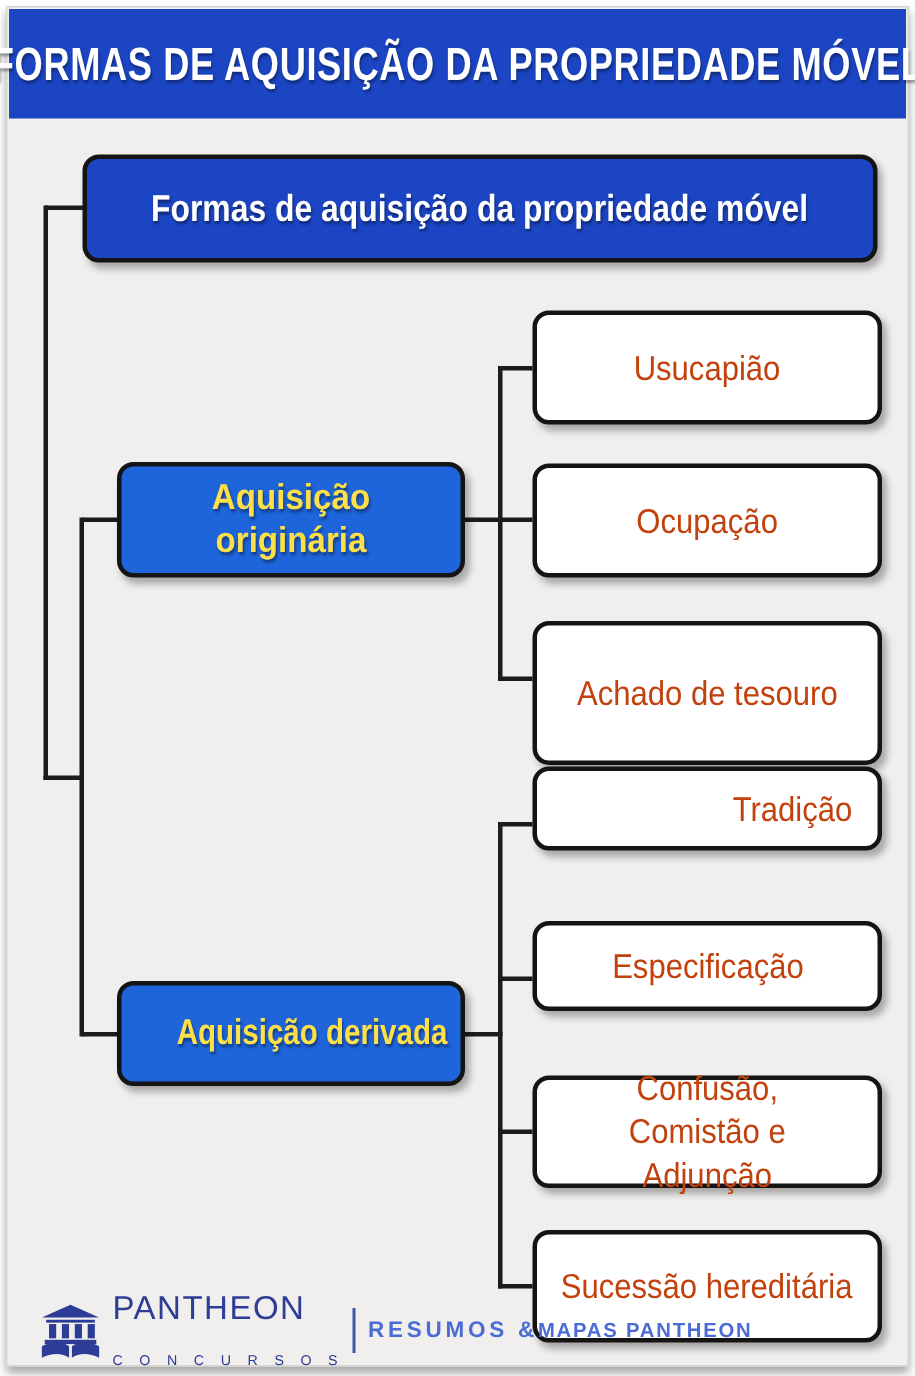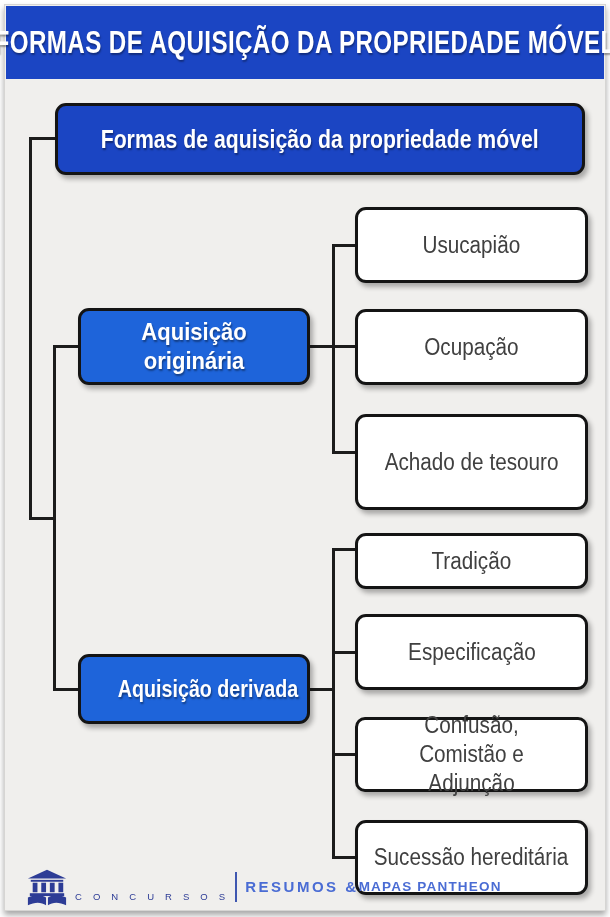--- a/index.html
+++ b/index.html
@@ -26,38 +26,38 @@
     white-space:nowrap;display:inline-block;transform:scaleX(.78);transform-origin:center;
     text-shadow:1px 2px 2px rgba(0,0,0,.35);
   }
   .node{
     position:absolute;border:3px solid #141414;border-radius:11px;
     display:flex;align-items:center;justify-content:center;
     box-shadow:3px 4px 5px rgba(0,0,0,.3);
     box-sizing:border-box;text-align:center;
   }
   .blue{background:#1b45c3;color:#fff;font-weight:bold;}
-  .blue2{background:#1e64da;color:#ffffff;font-weight:bold;}
-  .white{background:#ffffff;color:#404040;}
+  .blue2{background:#1e64da;color:#fde047;font-weight:bold;}
+  .white{background:#ffffff;color:#c2410c;}
   .node .lbl{display:inline-block;transform-origin:center;}
   .nowrap{white-space:nowrap;}
   .root-box{left:55px;top:103px;width:530px;height:72px;font-size:25px;}
   .root-box .lbl{transform:scaleX(.85);text-shadow:1px 2px 2px rgba(0,0,0,.4);}
   .b-orig{left:78px;top:308px;width:232px;height:77px;font-size:24px;line-height:1.2;padding:0 22px;}
   .b-orig .lbl{transform:scaleX(.92);text-shadow:1px 2px 2px rgba(0,0,0,.4);}
   .b-deriv{left:78px;top:654px;width:232px;height:70px;font-size:24px;padding-left:28px;}
   .b-deriv .lbl{transform:scaleX(.82);text-shadow:1px 2px 2px rgba(0,0,0,.4);}
   .child{left:355px;width:233px;font-size:23px;line-height:1.25;padding:0 12px;}
   .child .lbl{transform:scaleX(.9);}
   .c1{top:207px;height:76px;}
   .c2{top:309px;height:76px;}
   .c3{top:414px;height:96px;}
-  .c4{top:533px;height:56px;}
-  .c5{top:614px;height:76px;}
-  .c6{top:717px;height:75px;border-radius:10px;}
+  .c4{top:511px;height:56px;justify-content:flex-end;}
+  .c5{top:614px;height:60px;}
+  .c6{top:717px;height:75px;}
   .c7{top:820px;height:75px;}
   .line{position:absolute;background:#1c1c1c;}
   
   .footer{
     position:absolute;left:26px;top:866px;height:42px;
     display:flex;align-items:center;
   }
   .logo-icon{width:42px;height:38px;margin-right:7px;}
   .brand{display:flex;flex-direction:column;justify-content:center;line-height:1;}
   .brand-name{color:#2d3c96;font-size:22px;letter-spacing:1px;font-weight:400;}
@@ -138,20 +138,21 @@
         <rect x="7" y="14.5" width="5" height="10"></rect>
         <rect x="16" y="14.5" width="5" height="10"></rect>
         <rect x="25" y="14.5" width="5" height="10"></rect>
         <rect x="34" y="14.5" width="5" height="10"></rect>
         <rect x="4" y="25.5" width="36" height="3"></rect>
         <path d="M2 30 C9 26.5, 16 26.5, 21 30 L21 38 C16 34.5, 9 34.5, 2 38 Z"></path>
         <path d="M42 30 C35 26.5, 28 26.5, 23 30 L23 38 C28 34.5, 35 34.5, 42 38 Z"></path>
       </g>
     </svg>
     <div class="brand">
+      <span class="brand-name">PANTHEON</span>
       <span class="brand-sub">C O N C U R S O S</span>
     </div>
     <div class="logo-divider"></div>
     <div class="tagline">
       <span class="tag1">RESUMOS &amp;</span>
       <span class="tag2">MAPAS PANTHEON</span>
     </div>
   </div>
 </div>
 

